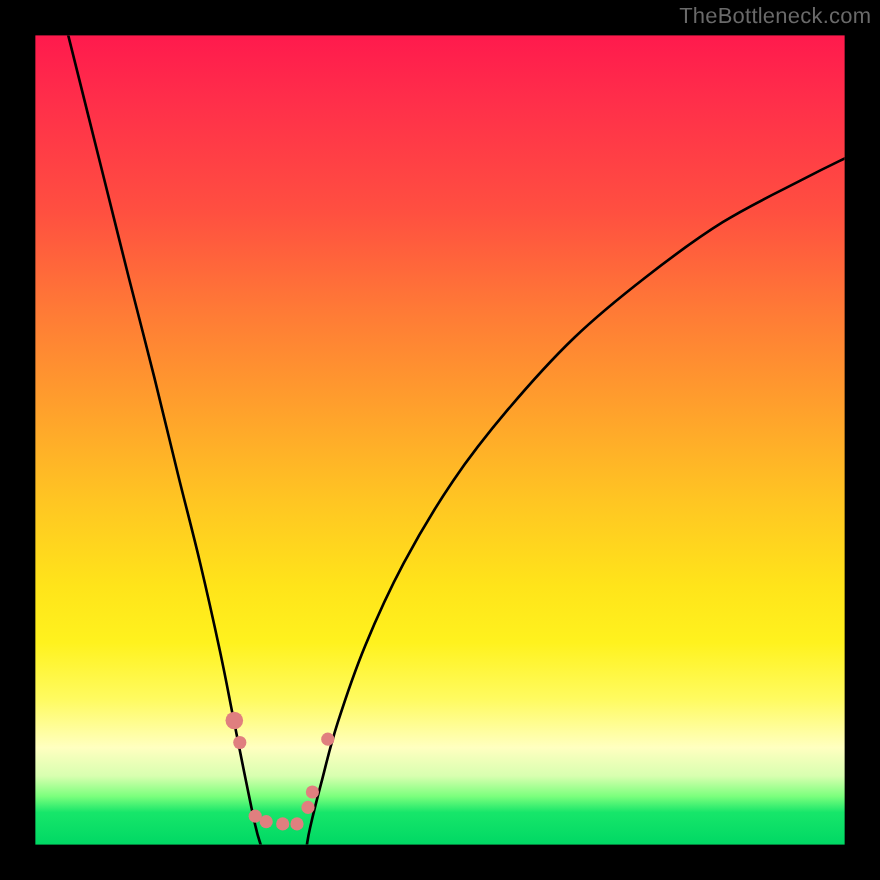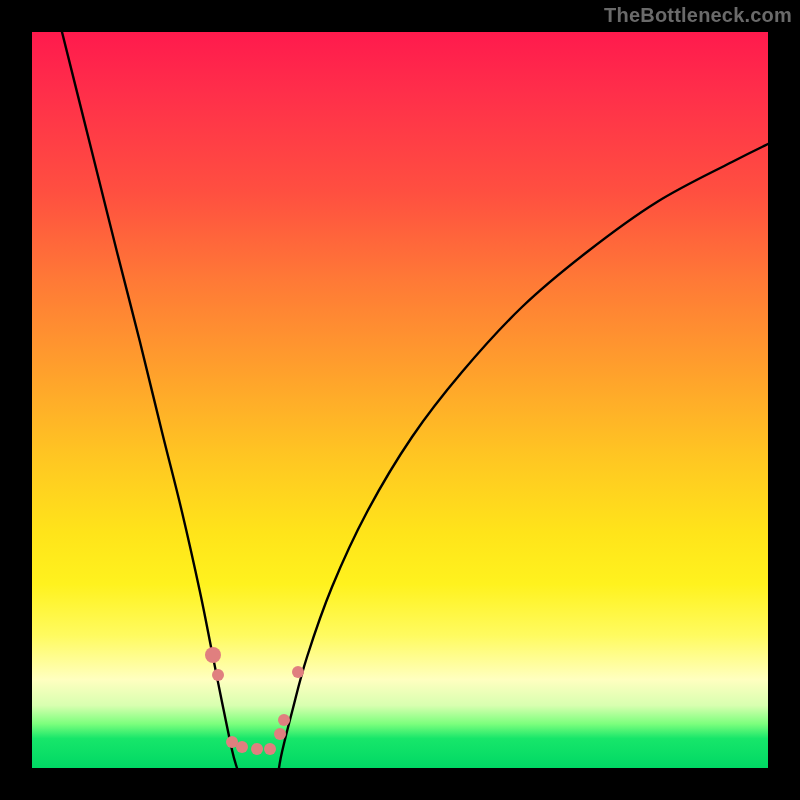--- a/index.html
+++ b/index.html
@@ -59,21 +59,21 @@
     width: 736px;
     height: 736px;
   }
   .watermark {
     position: absolute;
     top: 4px;
     right: 8px;
     color: #6a6a6a;
     font-size: 20px;
     letter-spacing: 0.2px;
-    font-weight: 700;
+    font-weight: 400;
     user-select: none;
   }
 </style>
 </head>
 <body>
 
 <div class="frame">
   <div class="watermark">TheBottleneck.com</div>
 
   <div class="plot">

